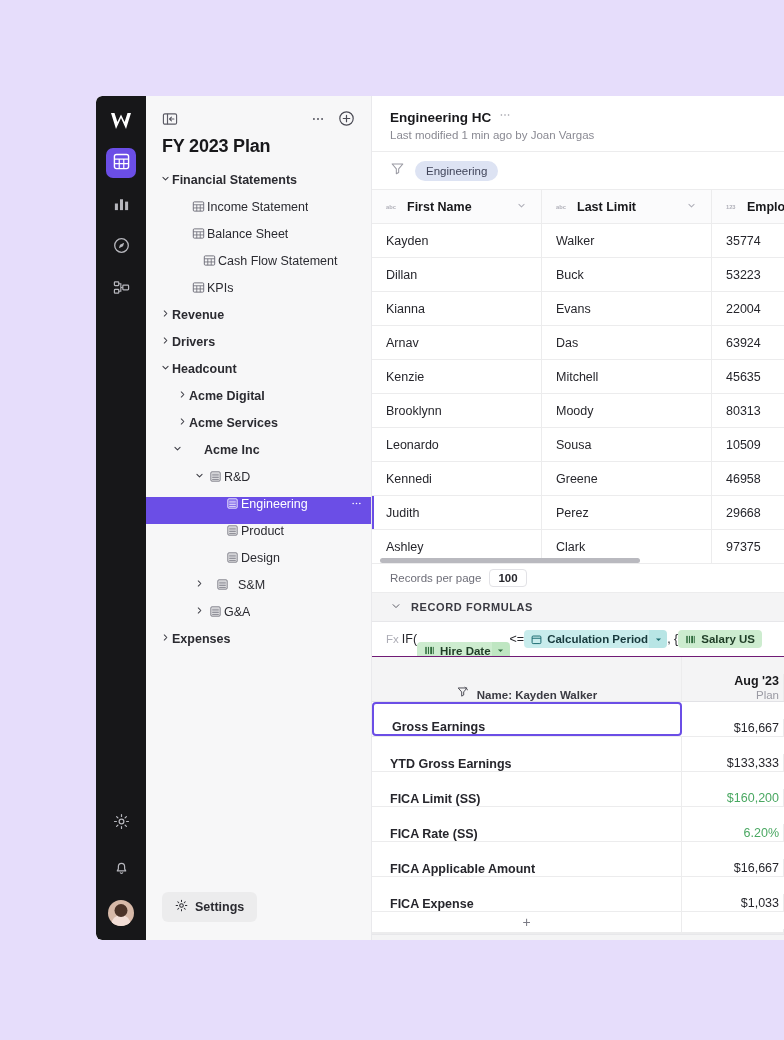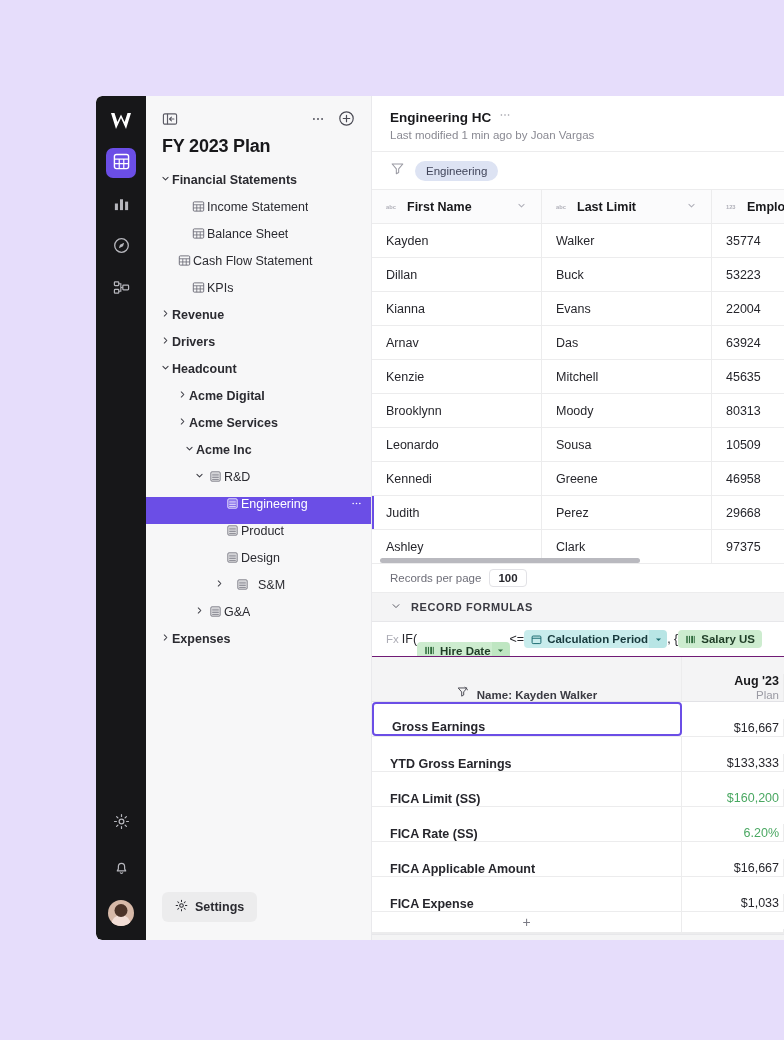--- a/index.html
+++ b/index.html
@@ -293,21 +293,21 @@
         <div class="node" style="padding-left: 29px;">
           <span class="chev"></span>
           <span class="tico">
             <svg width="13" height="13" viewBox="0 0 18 18">
               <rect x="1.8" y="2.6" width="14.4" height="12.8" rx="1.4" fill="none" stroke="#6c6c78" stroke-width="1.3"></rect>
               <path d="M1.8 6.6h14.4M1.8 11h14.4M6.6 6.6v8.8M11.4 6.6v8.8" stroke="#6c6c78" stroke-width="1.15"></path>
             </svg>
           </span>
           <span class="lbl">Balance Sheet</span>
         </div>
-        <div class="node" style="padding-left: 15px;">
+        <div class="node" style="padding-left: 40px;">
           <span class="chev"></span>
           <span class="tico">
             <svg width="13" height="13" viewBox="0 0 18 18">
               <rect x="1.8" y="2.6" width="14.4" height="12.8" rx="1.4" fill="none" stroke="#6c6c78" stroke-width="1.3"></rect>
               <path d="M1.8 6.6h14.4M1.8 11h14.4M6.6 6.6v8.8M11.4 6.6v8.8" stroke="#6c6c78" stroke-width="1.15"></path>
             </svg>
           </span>
           <span class="lbl">Cash Flow Statement</span>
         </div>
         <div class="node" style="padding-left: 29px;">
@@ -353,21 +353,21 @@
           <span class="lbl">Acme Digital</span>
         </div>
         <div class="node bold" style="padding-left: 29px;">
           <span class="chev">
             <svg width="11" height="11" viewBox="0 0 18 18">
               <path d="M7 4.8 11.2 9 7 13.2" fill="none" stroke="#3c3c44" stroke-width="1.7" stroke-linecap="round" stroke-linejoin="round"></path>
             </svg>
           </span>
           <span class="lbl">Acme Services</span>
         </div>
-        <div class="node bold" style="padding-left: 36px;">
+        <div class="node bold" style="padding-left: 24px; gap: 20px;">
           <span class="chev">
             <svg width="11" height="11" viewBox="0 0 18 18">
               <path d="M4.8 7 9 11.2 13.2 7" fill="none" stroke="#3c3c44" stroke-width="1.7" stroke-linecap="round" stroke-linejoin="round"></path>
             </svg>
           </span>
           <span class="lbl">Acme Inc</span>
         </div>
         <div class="node" style="padding-left: 46px;">
           <span class="chev">
             <svg width="11" height="11" viewBox="0 0 18 18">
@@ -410,21 +410,21 @@
         <div class="node" style="padding-left: 63px;">
           <span class="chev"></span>
           <span class="tico">
             <svg width="13" height="13" viewBox="0 0 18 18">
               <rect x="2.6" y="2.6" width="12.8" height="12.8" rx="1.4" fill="none" stroke="#6c6c78" stroke-width="1.3"></rect>
               <path d="M4.9 5.8h8.2M4.9 8.2h8.2M4.9 10.6h8.2M4.9 13h8.2" stroke="#6c6c78" stroke-width="1.15" stroke-linecap="round"></path>
             </svg>
           </span>
           <span class="lbl">Design</span>
         </div>
-        <div class="node" style="padding-left: 66px; gap: 7px;">
+        <div class="node" style="padding-left: 46px; gap: 7px;">
           <span class="chev">
             <svg width="11" height="11" viewBox="0 0 18 18">
               <path d="M7 4.8 11.2 9 7 13.2" fill="none" stroke="#3c3c44" stroke-width="1.7" stroke-linecap="round" stroke-linejoin="round"></path>
             </svg>
           </span>
           <span class="tico">
             <svg width="13" height="13" viewBox="0 0 18 18">
               <rect x="2.6" y="2.6" width="12.8" height="12.8" rx="1.4" fill="none" stroke="#6c6c78" stroke-width="1.3"></rect>
               <path d="M4.9 5.8h8.2M4.9 8.2h8.2M4.9 10.6h8.2M4.9 13h8.2" stroke="#6c6c78" stroke-width="1.15" stroke-linecap="round"></path>
             </svg>

